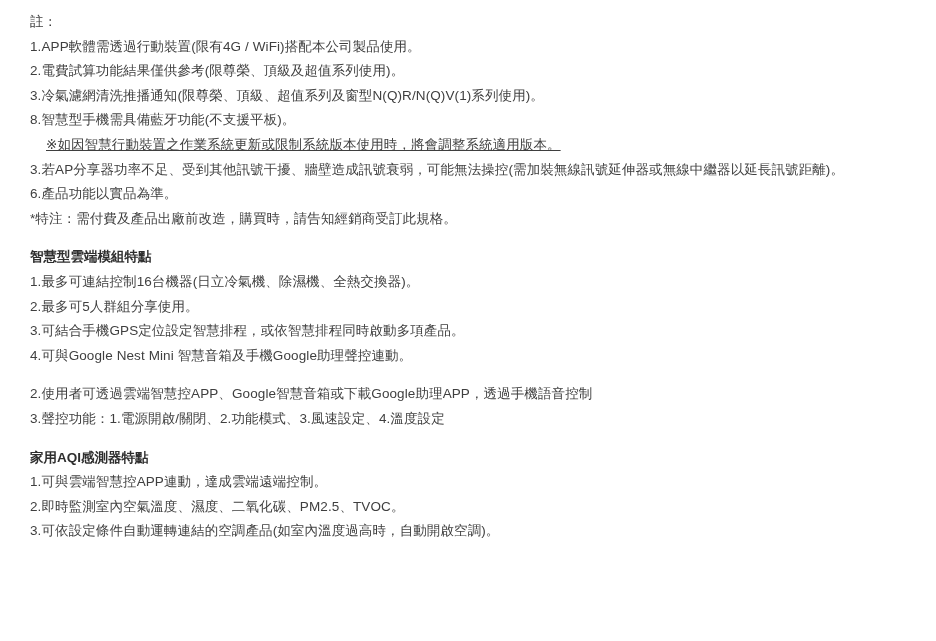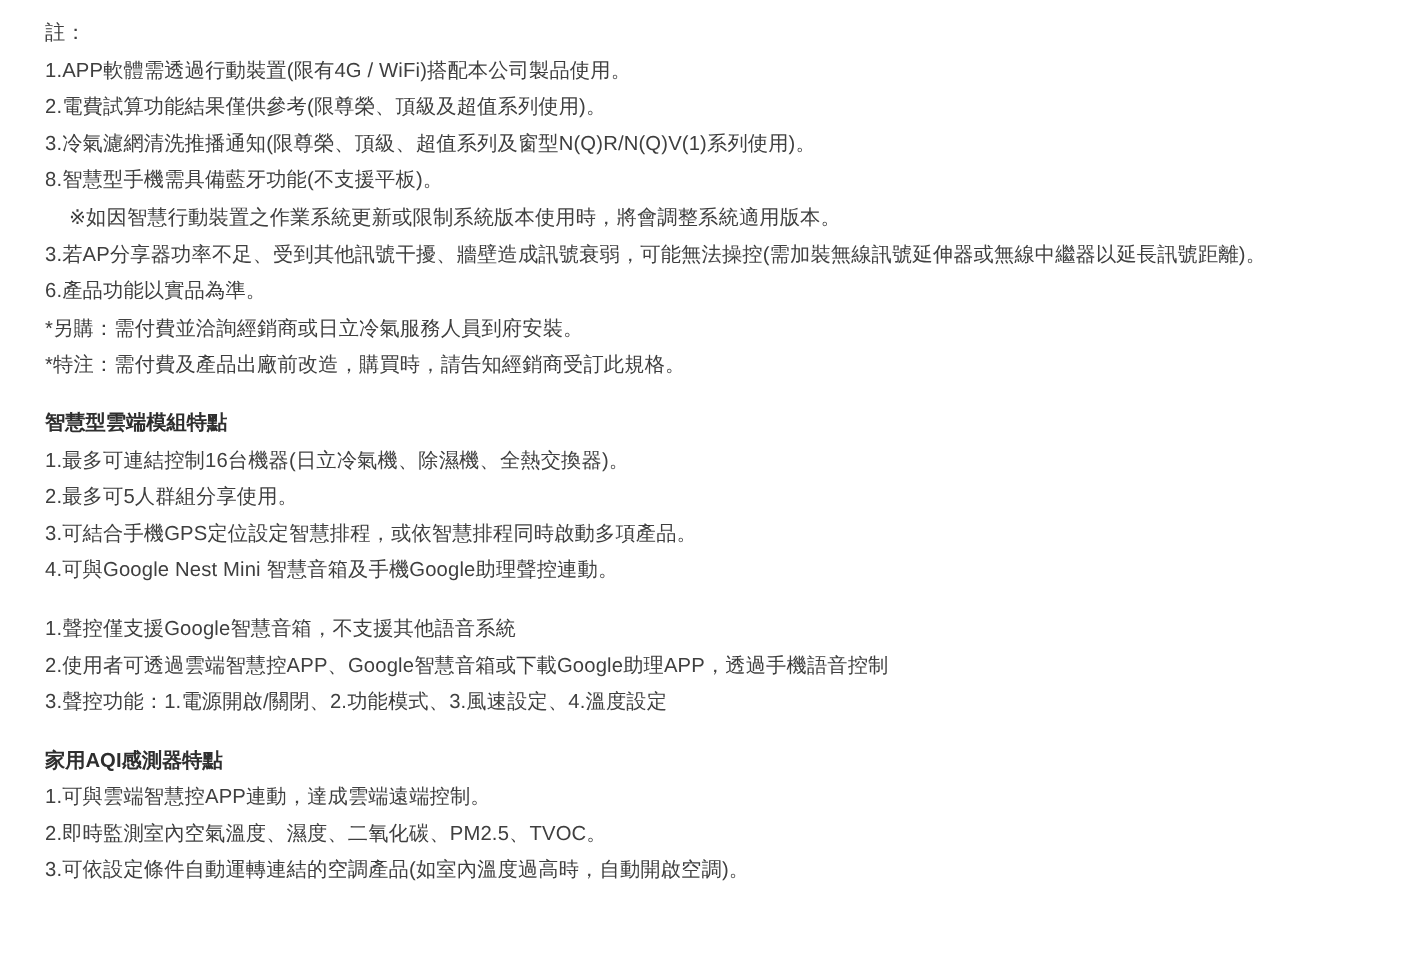--- a/index.html
+++ b/index.html
@@ -23,20 +23,21 @@
     padding: 10px 16px 0 30px;
   }
   .line {
     line-height: 24.6px;
     white-space: nowrap;
     letter-spacing: 0.1px;
     color: #3f3f3f;
   }
   .line.indent {
     padding-left: 16px;
+    text-decoration: underline;
   }
   .section-head {
     font-weight: bold;
     color: #2e2e2e;
     line-height: 24.6px;
     white-space: nowrap;
   }
   .gap {
     height: 14px;
   }
@@ -47,34 +48,32 @@
 <div class="page">
 
   <div class="line">註：</div>
   <div class="line">1.APP軟體需透過行動裝置(限有4G / WiFi)搭配本公司製品使用。</div>
   <div class="line">2.電費試算功能結果僅供參考(限尊榮、頂級及超值系列使用)。</div>
   <div class="line">3.冷氣濾網清洗推播通知(限尊榮、頂級、超值系列及窗型N(Q)R/N(Q)V(1)系列使用)。</div>
   <div class="line">8.智慧型手機需具備藍牙功能(不支援平板)。</div>
   <div class="line indent">※如因智慧行動裝置之作業系統更新或限制系統版本使用時，將會調整系統適用版本。</div>
   <div class="line">3.若AP分享器功率不足、受到其他訊號干擾、牆壁造成訊號衰弱，可能無法操控(需加裝無線訊號延伸器或無線中繼器以延長訊號距離)。</div>
   <div class="line">6.產品功能以實品為準。</div>
-  <div class="line">*另購：需付費並洽詢經銷商或日立冷氣服務人員到府安裝。</div>
   <div class="line">*特注：需付費及產品出廠前改造，購買時，請告知經銷商受訂此規格。</div>
 
   <div class="gap"></div>
 
   <div class="section-head">智慧型雲端模組特點</div>
   <div class="line">1.最多可連結控制16台機器(日立冷氣機、除濕機、全熱交換器)。</div>
   <div class="line">2.最多可5人群組分享使用。</div>
   <div class="line">3.可結合手機GPS定位設定智慧排程，或依智慧排程同時啟動多項產品。</div>
   <div class="line">4.可與Google Nest Mini 智慧音箱及手機Google助理聲控連動。</div>
 
   <div class="gap"></div>
 
-  <div class="line">1.聲控僅支援Google智慧音箱，不支援其他語音系統</div>
   <div class="line">2.使用者可透過雲端智慧控APP、Google智慧音箱或下載Google助理APP，透過手機語音控制</div>
   <div class="line">3.聲控功能：1.電源開啟/關閉、2.功能模式、3.風速設定、4.溫度設定</div>
 
   <div class="gap"></div>
 
   <div class="section-head">家用AQI感測器特點</div>
   <div class="line">1.可與雲端智慧控APP連動，達成雲端遠端控制。</div>
   <div class="line">2.即時監測室內空氣溫度、濕度、二氧化碳、PM2.5、TVOC。</div>
   <div class="line">3.可依設定條件自動運轉連結的空調產品(如室內溫度過高時，自動開啟空調)。</div>
 

